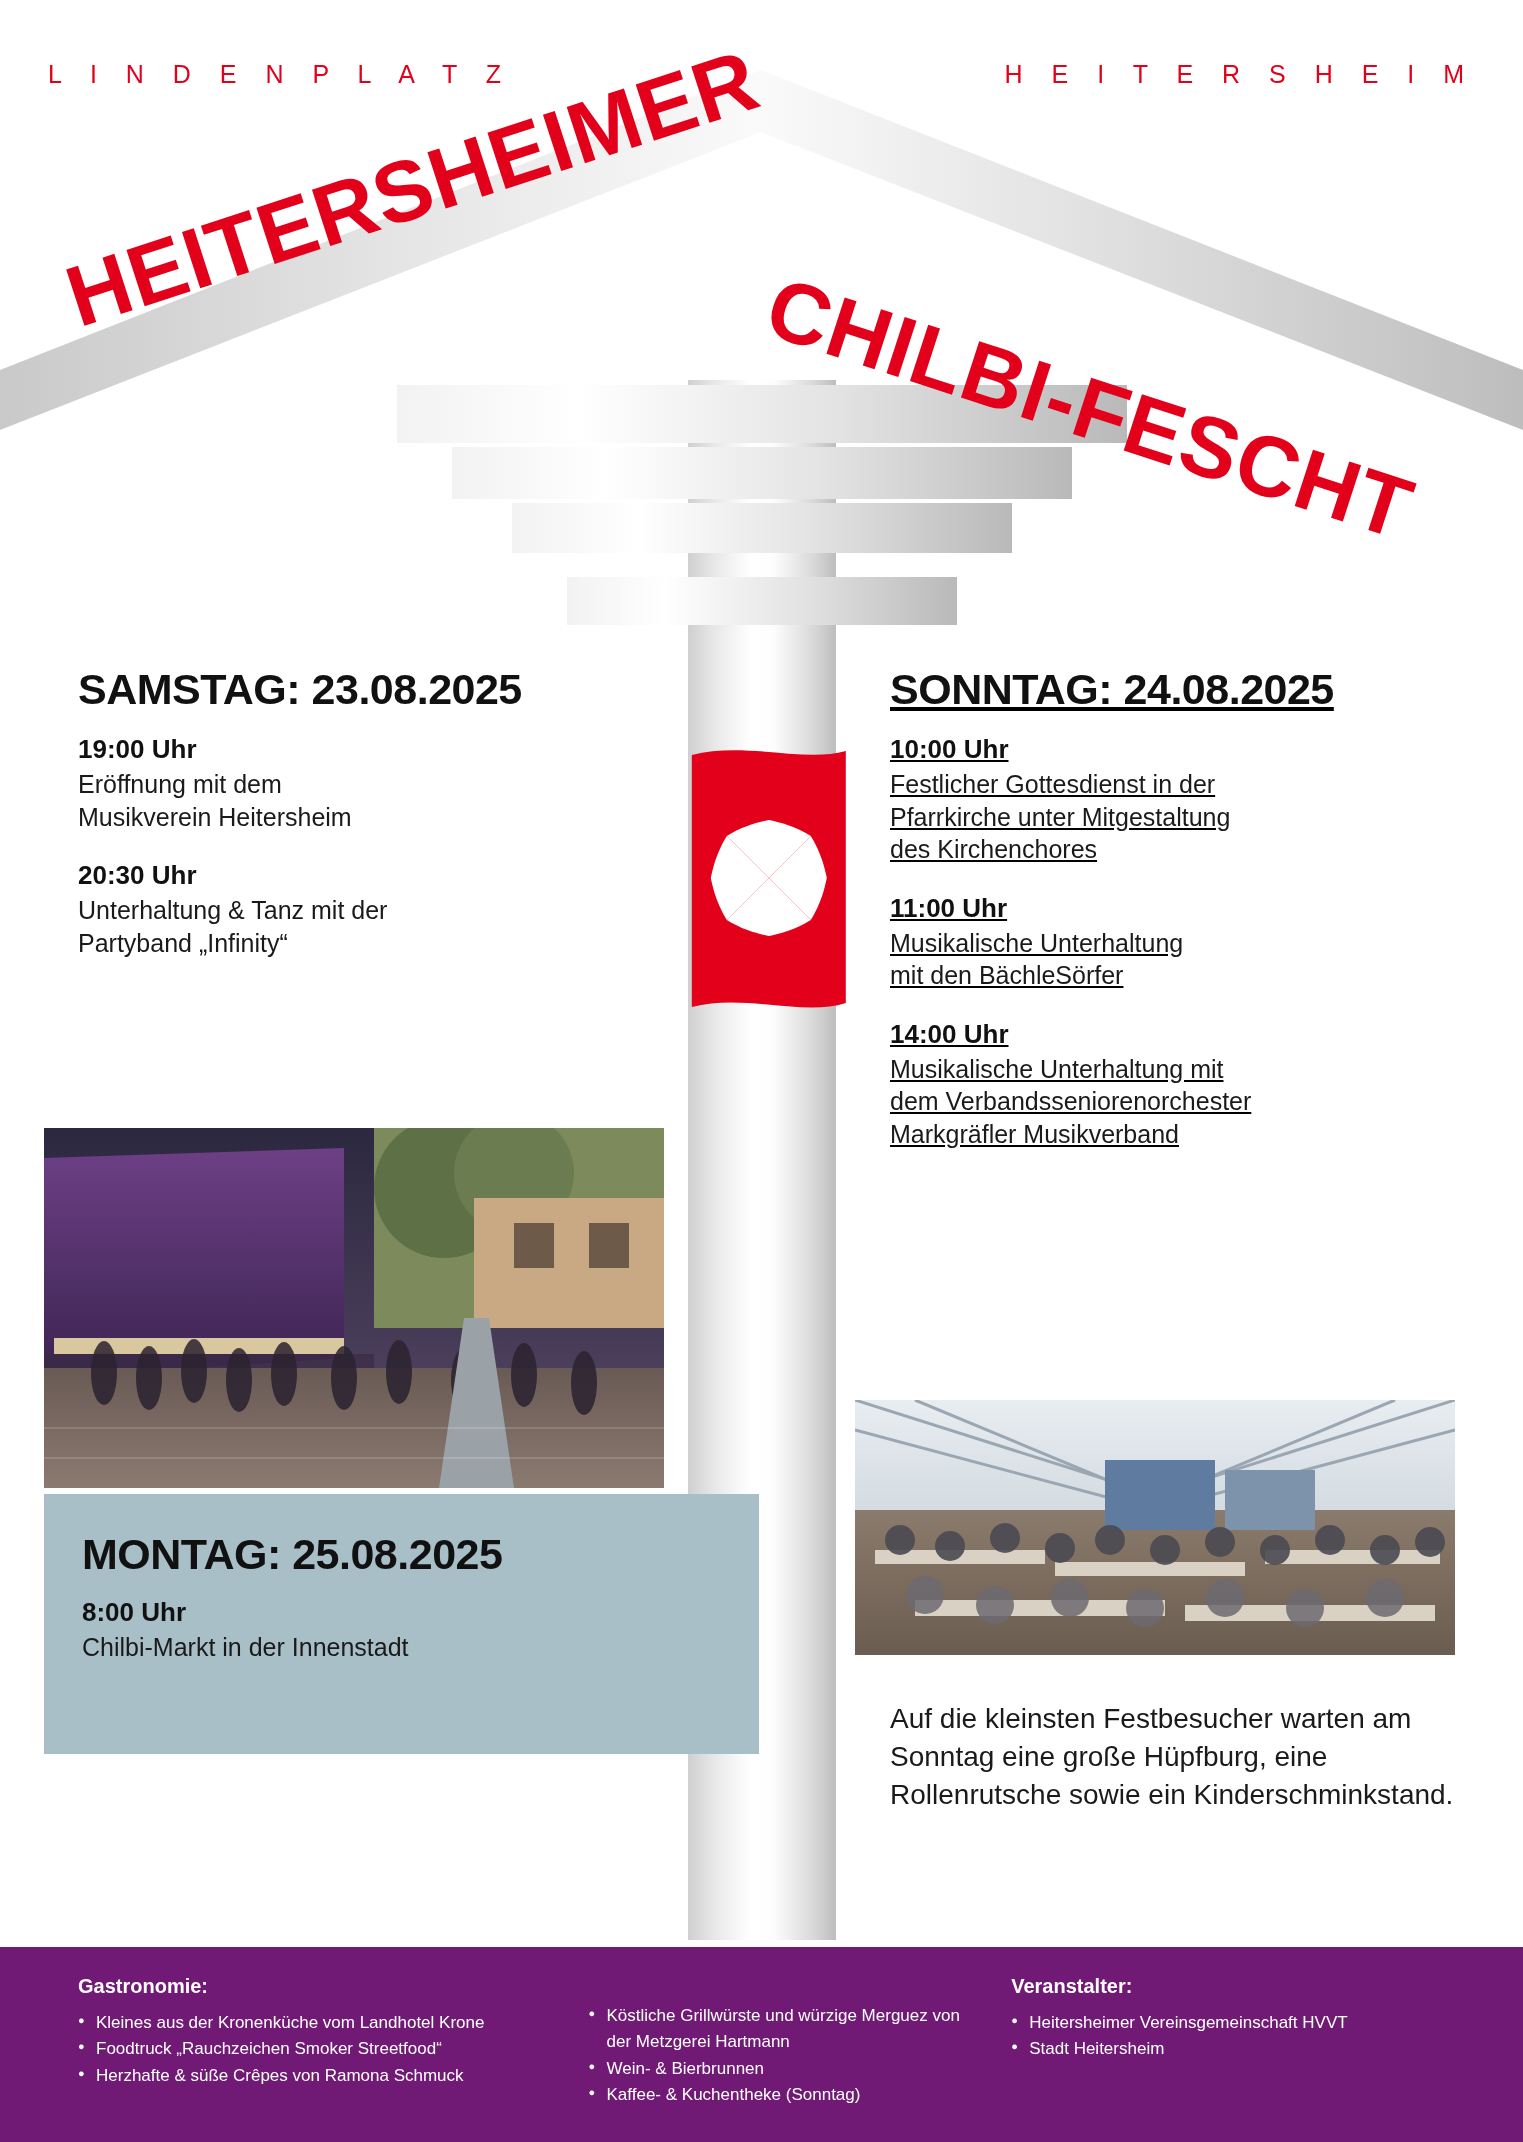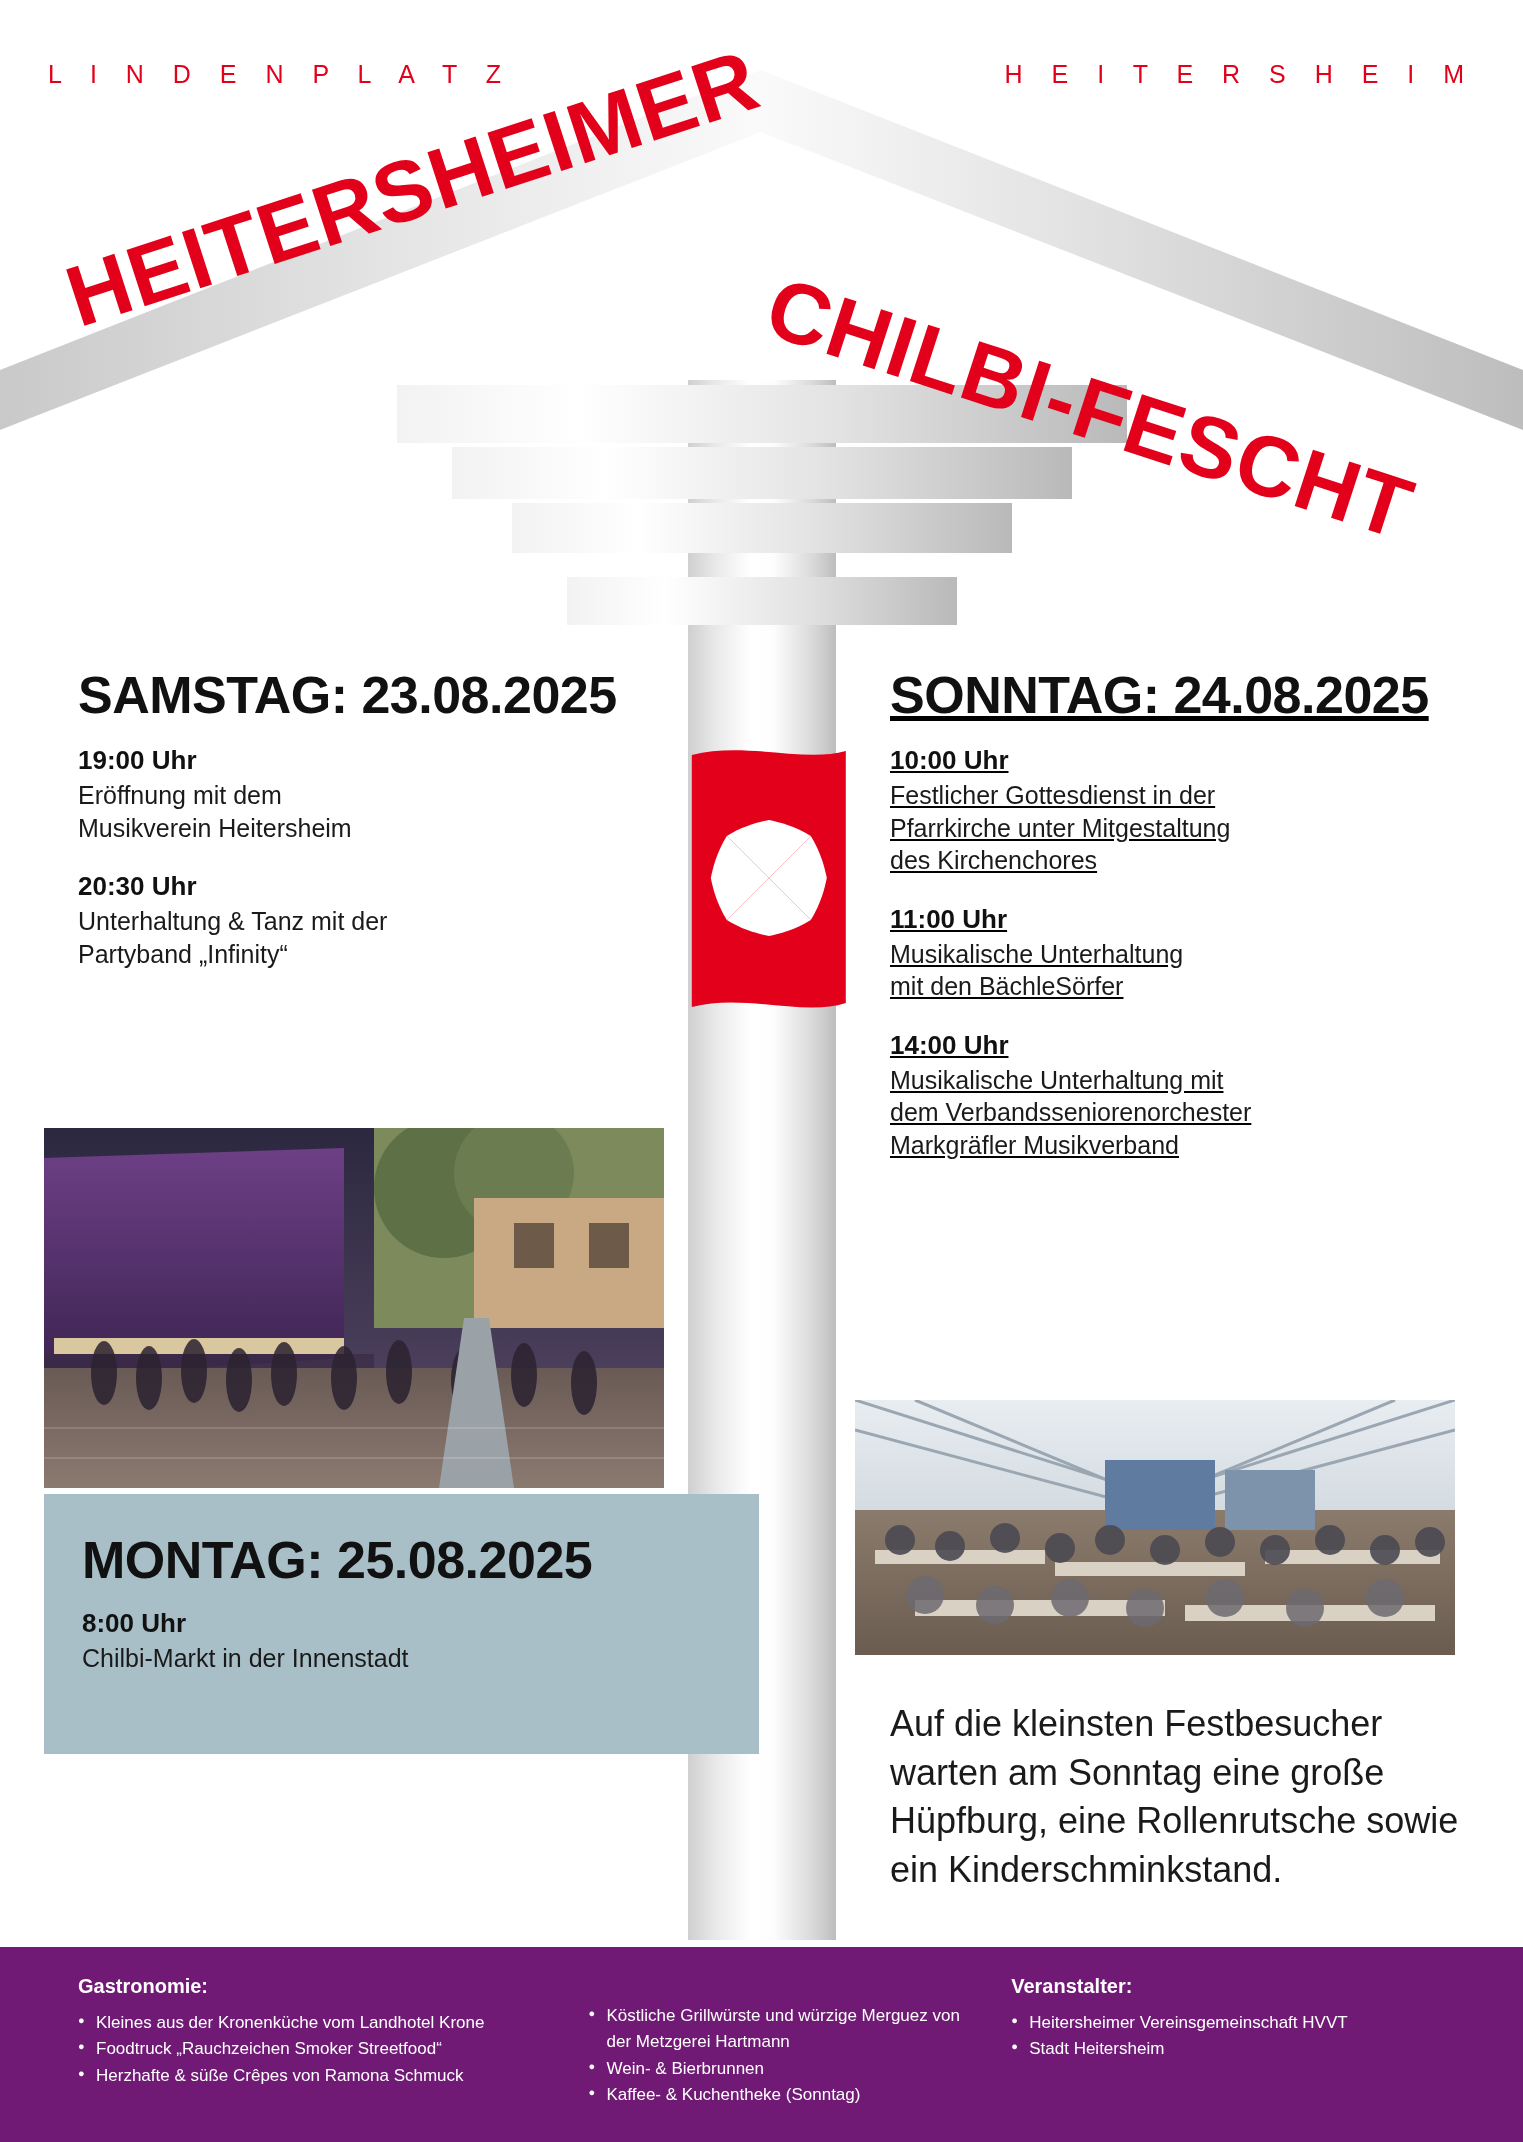--- a/index.html
+++ b/index.html
@@ -114,21 +114,21 @@
   .col-right {
     position: absolute;
     top: 665px;
     left: 890px;
     width: 580px;
     z-index: 20;
     text-decoration: underline;
   }
 
   .day-title {
-    font-size: 52px;
+    font-size: 43px;
     font-weight: bold;
     color: #111;
     letter-spacing: -0.5px;
     margin-bottom: 20px;
     font-family: "Liberation Sans", sans-serif;
   }
   .slot { margin-bottom: 27px; }
   .slot-time {
     font-size: 26px;
     font-weight: bold;
@@ -169,21 +169,21 @@
     padding: 36px 0 0 38px;
   }
   .monday-box .day-title { margin-bottom: 18px; }
 
   
   .kids-note {
     position: absolute;
     top: 1700px;
     left: 890px;
     width: 580px;
-    font-size: 36px;
+    font-size: 28px;
     line-height: 1.35;
     color: #1a1a1a;
     z-index: 20;
   }
 
   
   .footer {
     position: absolute;
     bottom: 0;
     left: 0;

